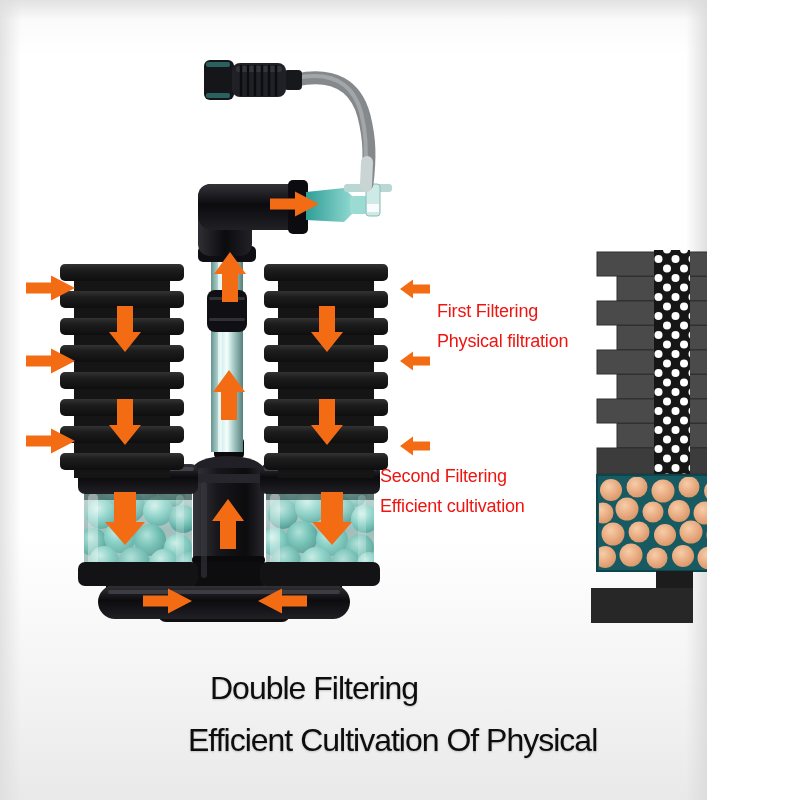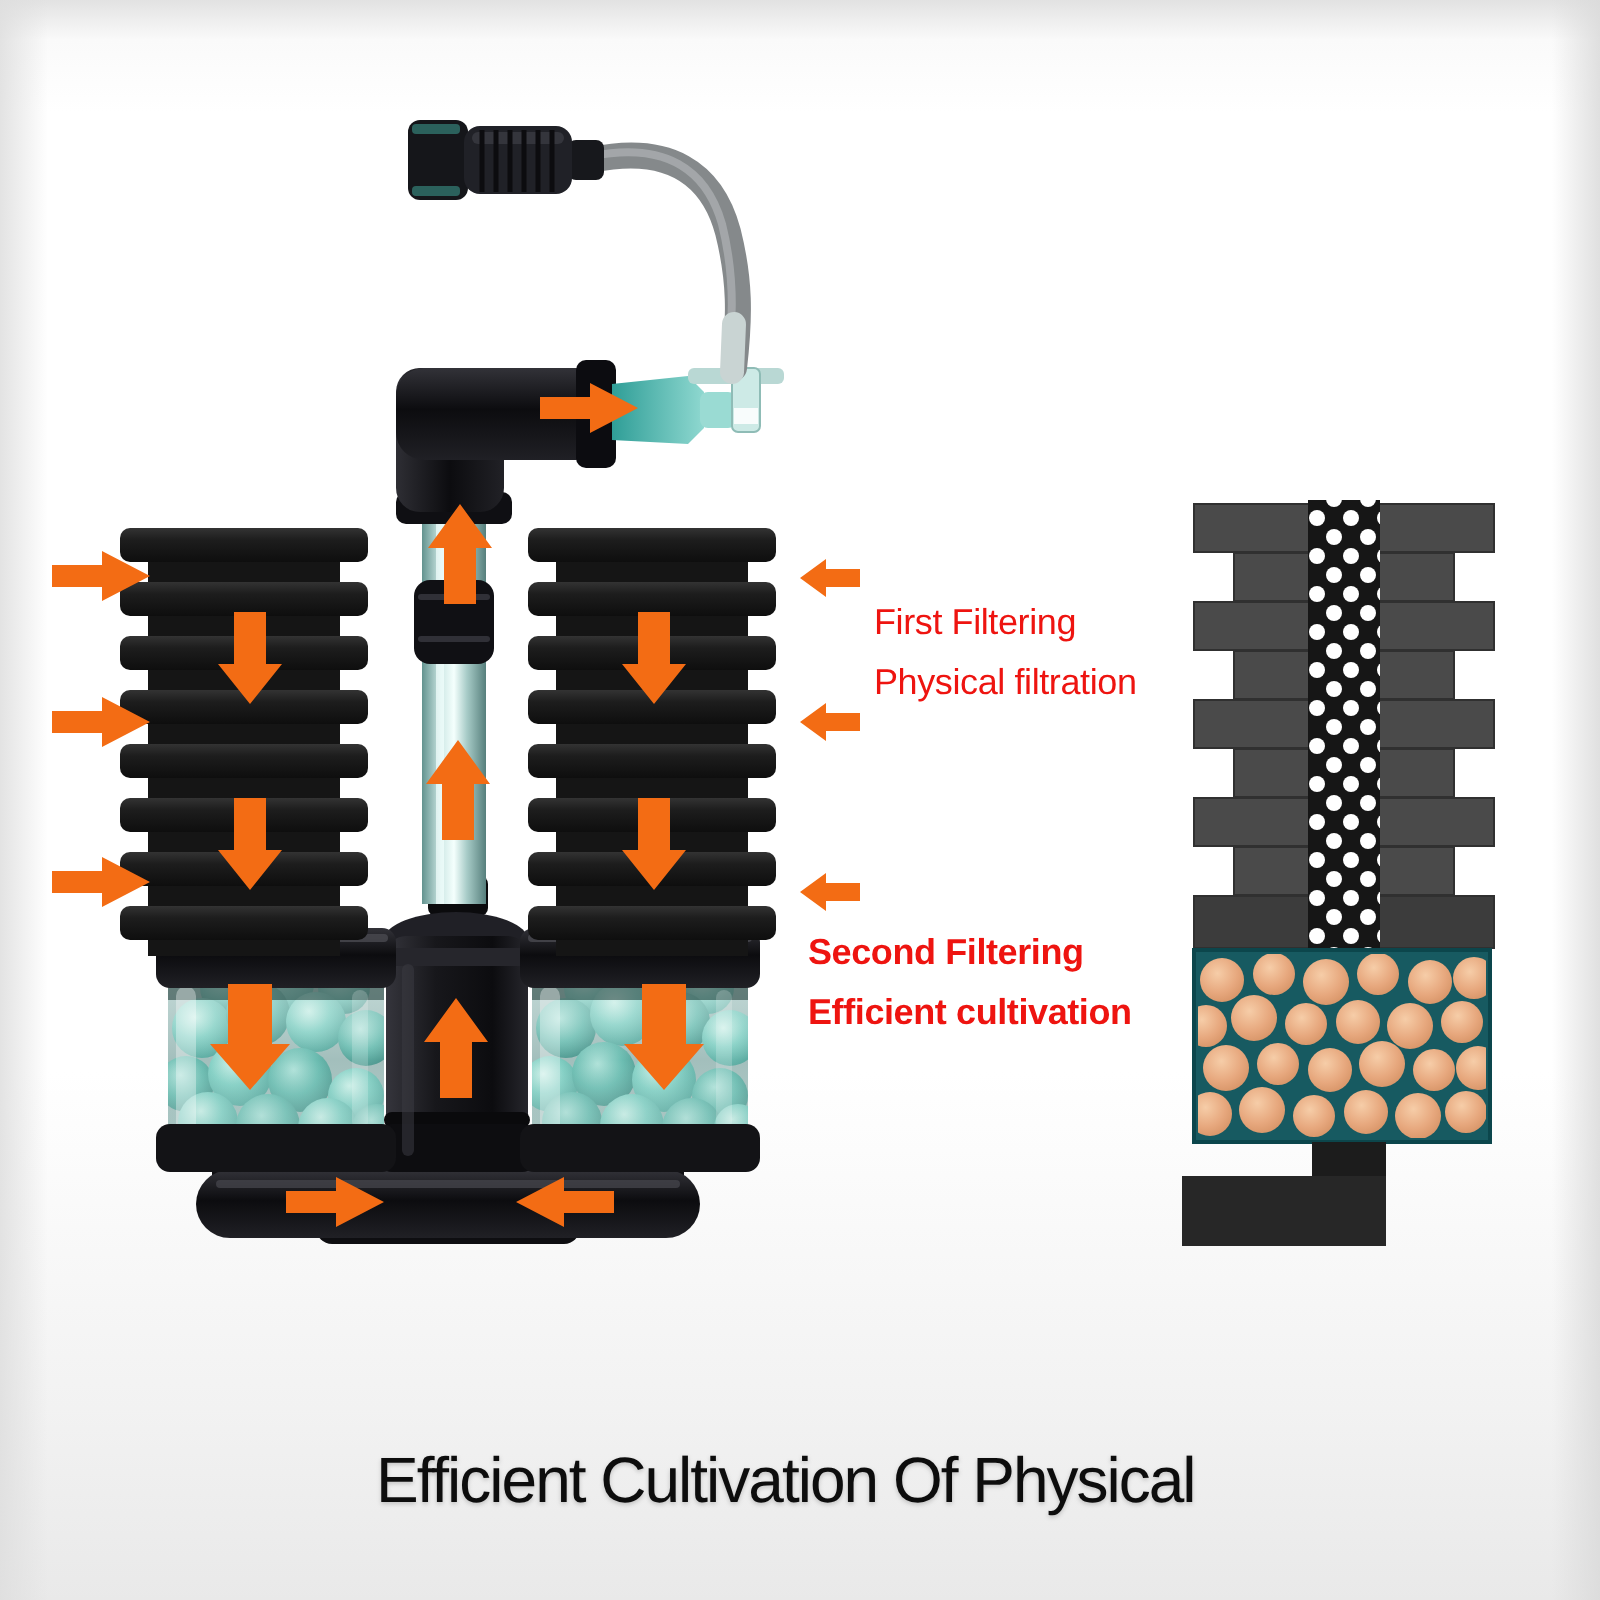--- a/index.html
+++ b/index.html
@@ -1,17 +1,17 @@
 <!DOCTYPE html>
 <html><head>
 <meta charset="utf-8">
 <style>
   html,body{margin:0;padding:0;background:#fff;}
   .stage{
-    position:relative;width:800px;height:800px;overflow:hidden;
+    position:relative;width:707px;height:800px;overflow:hidden;
     font-family:"Liberation Sans",sans-serif;
     background:
       linear-gradient(90deg, rgba(222,222,222,.85) 0%, rgba(255,255,255,0) 3%, rgba(255,255,255,0) 97%, rgba(218,218,218,.85) 100%),
       linear-gradient(180deg, #e2e2e2 0%, #fafafa 2.5%, #ffffff 7%, #ffffff 67%, #f2f2f2 88%, #e9e9e9 100%);
   }
   .art{position:absolute;left:0;top:0;}
   .red-label{
     position:absolute;font-size:18px;line-height:30px;letter-spacing:-0.2px;
     font-weight:500;white-space:nowrap;
   }
@@ -312,20 +312,21 @@
       <use href="#arrR" transform="translate(143,601)"></use>
       <use href="#arrLbig" transform="translate(307,601)"></use>
     </g>
   </svg>
 
   <div class="red-label" style="left: 437px; top: 296px; color: rgb(238, 20, 16);">
     <div>First Filtering</div>
     <div>Physical filtration</div>
   </div>
 
-  <div class="red-label" style="left: 404px; top: 461px; color: rgb(238, 20, 16); font-weight: bold;">
+  <div class="red-label" style="left: 380px; top: 461px; color: rgb(238, 20, 16);">
     <div>Second Filtering</div>
     <div>Efficient cultivation</div>
   </div>
 
+  <div class="caption" style="left: 210px; top: 668px; color: rgb(13, 13, 13);">Double Filtering</div>
   <div class="caption" style="left: 188px; top: 720px; color: rgb(13, 13, 13);">Efficient Cultivation Of Physical</div>
 
 </div>
 
 </body></html>

